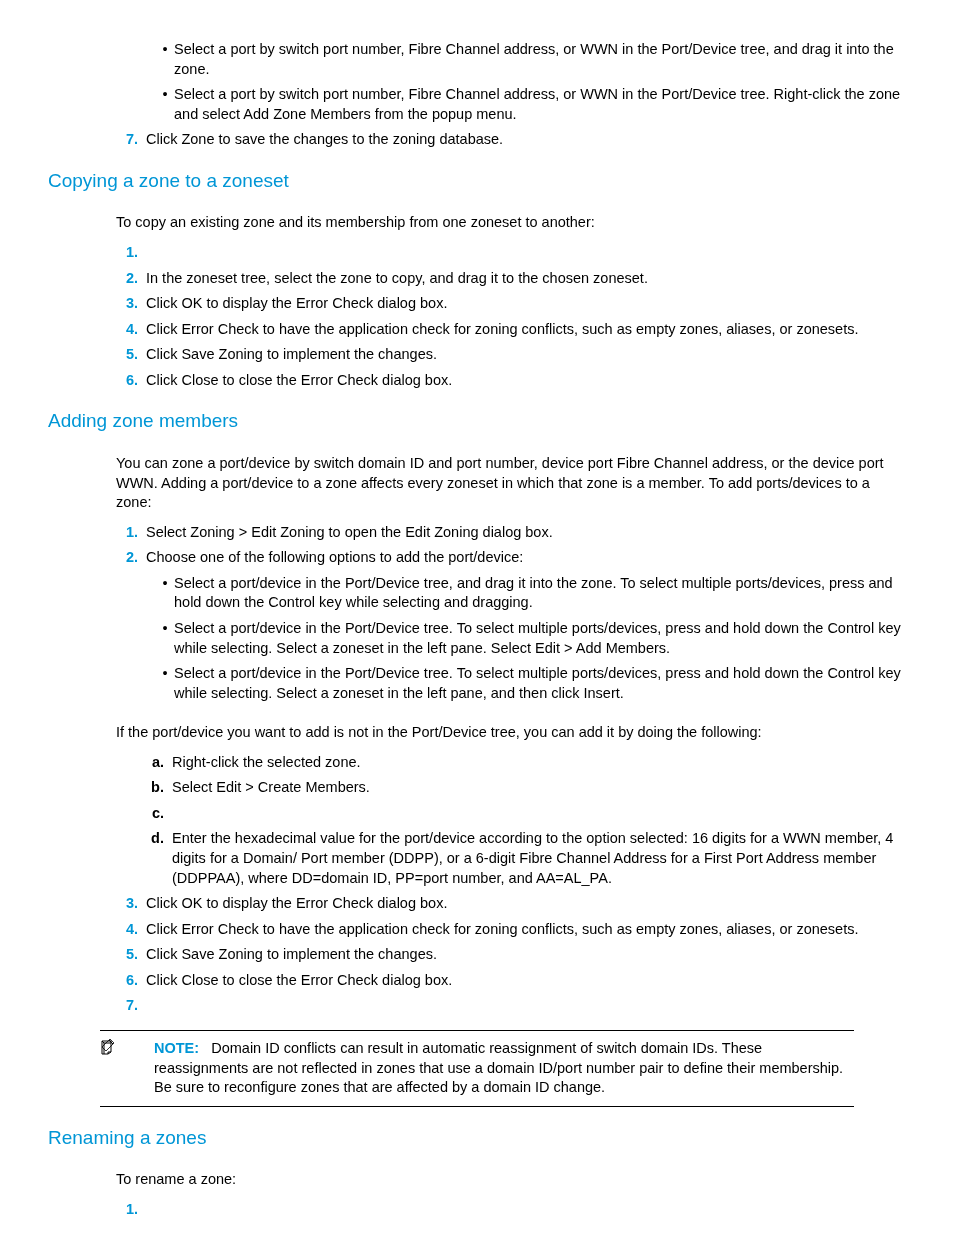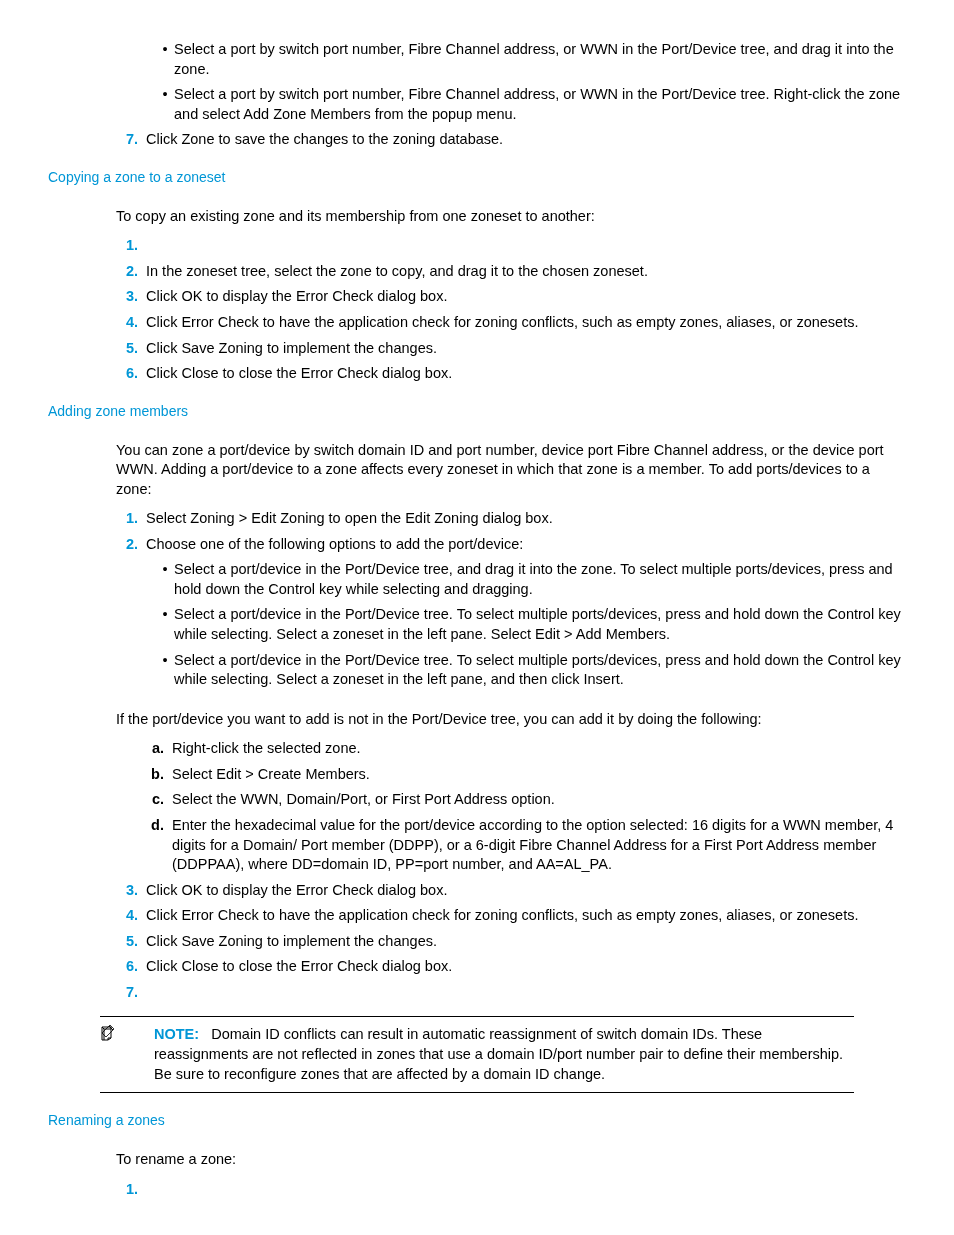--- a/index.html
+++ b/index.html
@@ -37,21 +37,21 @@
     padding-right: 8px;
   }
   .para-block {
     margin-left: 68px;
     margin-bottom: 10px;
     margin-top: 20px;
   }
   h2 {
     font-weight: normal;
     color: #0096D6;
-    font-size: 14px;
+    font-size: 19px;
     margin: 18px 0 8px 0;
   }
   .note-block {
     margin: 14px 52px 14px 52px;
   }
   .note-block .rule {
     border: none;
     border-top: 1.5px solid #000;
     margin: 0 0 8px 0;
   }
@@ -152,21 +152,20 @@
   <div class="num-row alpha-row">
       <span class="num">a.</span>
       <span>Right-click the selected zone.</span>
     </div>
   <div class="num-row alpha-row">
       <span class="num">b.</span>
       <span>Select <b>Edit &gt; Create Members</b>.</span>
     </div>
   <div class="num-row alpha-row">
       <span class="num">c.</span>
-      <span>Select the WWN, Domain/Port, or First Port Address option.</span>
     </div>
   <div class="num-row alpha-row">
       <span class="num">d.</span>
       <span>Enter the hexadecimal value for the port/device according to the option selected: 16 digits for a WWN member, 4 digits for a Domain/ Port member (DDPP), or a 6-digit Fibre Channel Address for a First Port Address member (DDPPAA), where DD=domain ID, PP=port number, and AA=AL_PA.</span>
     </div>
 </div>
 <div class="ordered">
   <div class="num-row">
       <span class="num">3.</span>
       <span>Click <b>OK</b> to display the Error Check dialog box.</span>

